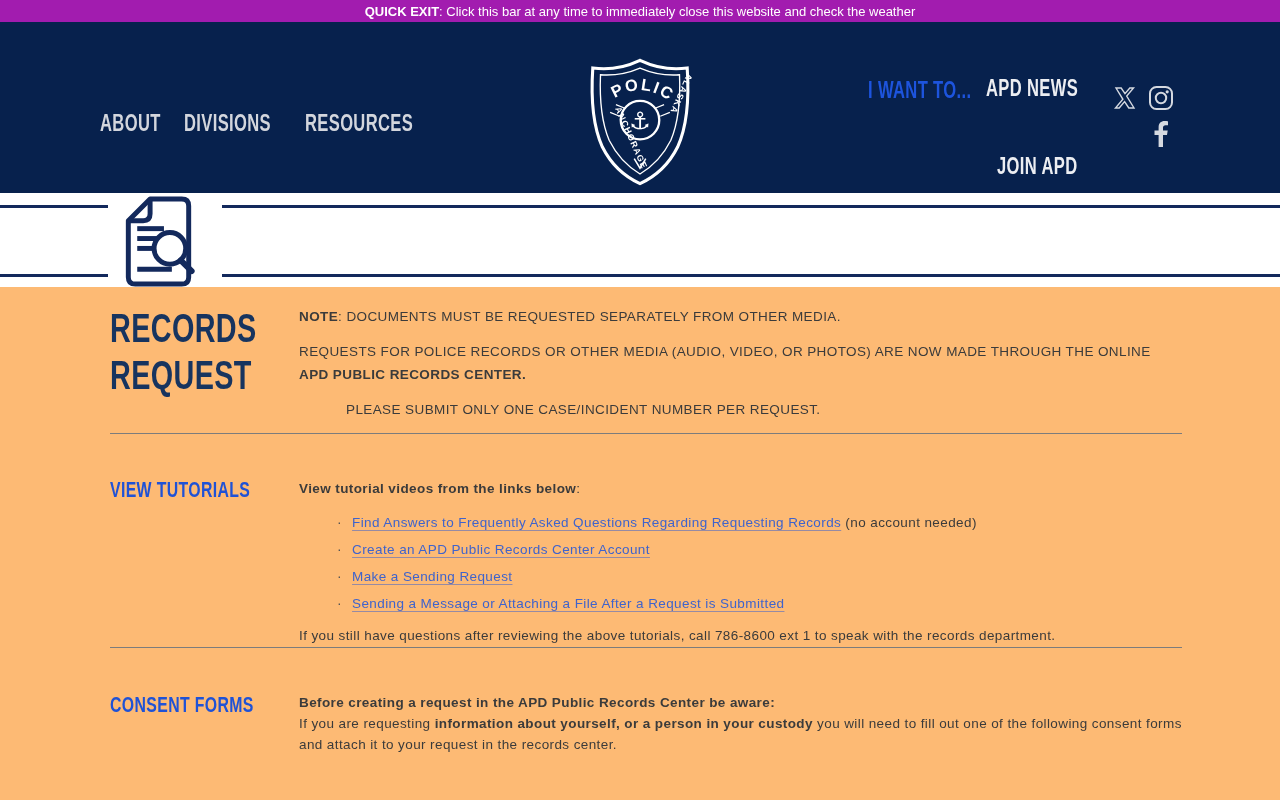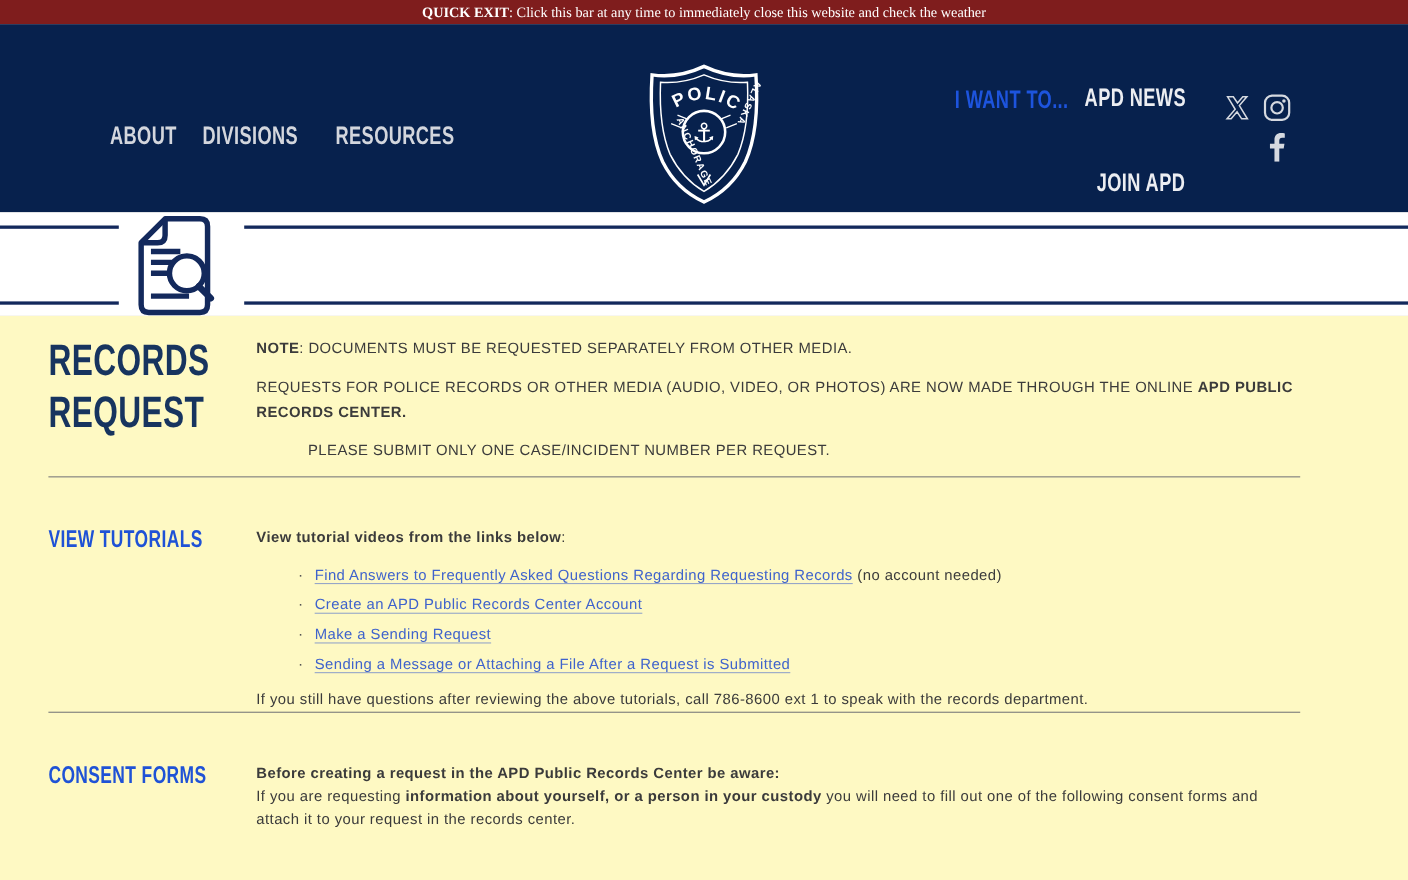--- a/index.html
+++ b/index.html
@@ -1,21 +1,21 @@
 <!DOCTYPE html>
 <html><head>
 <meta charset="utf-8">
 <style>
   * { margin:0; padding:0; box-sizing:border-box; }
   html,body { width:1280px; height:800px; overflow:hidden; background:#d9d8d6;
               font-family:"Liberation Sans", sans-serif; }
 
   
-  .quick-exit { height:22px; background:#7f1d1d; color:#ffffff; display:flex;
-                align-items:center; justify-content:center; font-size:13px; cursor:pointer;font-family:Liberation Serif, serif; }
+  .quick-exit { height:22px; background:#a21caf; color:#ffffff; display:flex;
+                align-items:center; justify-content:center; font-size:13px; cursor:pointer; }
   .quick-exit b { font-weight:bold; }
 
   
   .header { position:relative; height:171px; background:#07214d; }
   .cond { font-weight:bold; display:inline-block; transform:scaleX(0.72);
           transform-origin:0 50%; white-space:nowrap; letter-spacing:0.5px; }
   .nav-left { position:absolute; left:100px; top:88px; display:flex; }
   .nav-left .item { color:#d3d6dd; font-size:23px; cursor:pointer; }
   .nav-iwant { position:absolute; left:868px; top:55px; color:#1d54dd; font-size:23px; cursor:pointer; }
   .nav-apdnews { position:absolute; left:986px; top:53px; color:#eceef2; font-size:23px; cursor:pointer; }
@@ -28,21 +28,21 @@
   
   .band { position:relative; height:94px; background:#ffffff; }
   .band .line { position:absolute; height:3px; background:#13295c; }
   .line-tl { top:12px; left:0; width:108px; }
   .line-bl { top:81px; left:0; width:108px; }
   .line-tr { top:12px; left:222px; right:0; }
   .line-br { top:81px; left:222px; right:0; }
   .doc-icon { position:absolute; left:113px; top:1px; }
 
   
-  .main { background:#fef9c3; padding:18px 98px 20px 44px; min-height:513px; }
+  .main { background:#fdba74; padding:18px 98px 20px 110px; min-height:513px; }
   .row { display:grid; grid-template-columns:189px 1fr; }
   .page-title { color:#17345f; font-size:40px; line-height:47px; }
   .blue-heading { color:#1f52d6; font-size:22px; }
   .body-txt { color:#3b3b3b; font-size:13.5px; line-height:23px; letter-spacing:0.4px; }
   .intro p { margin-bottom:12px; }
   .indent { padding-left:47px; }
   hr.divider { border:none; border-top:1px solid #7c7c7c; margin:0; }
   .d1 { margin-top:17px; }
   .d2 { margin-top:34px; }
   .sec2 { padding-top:43px; }

